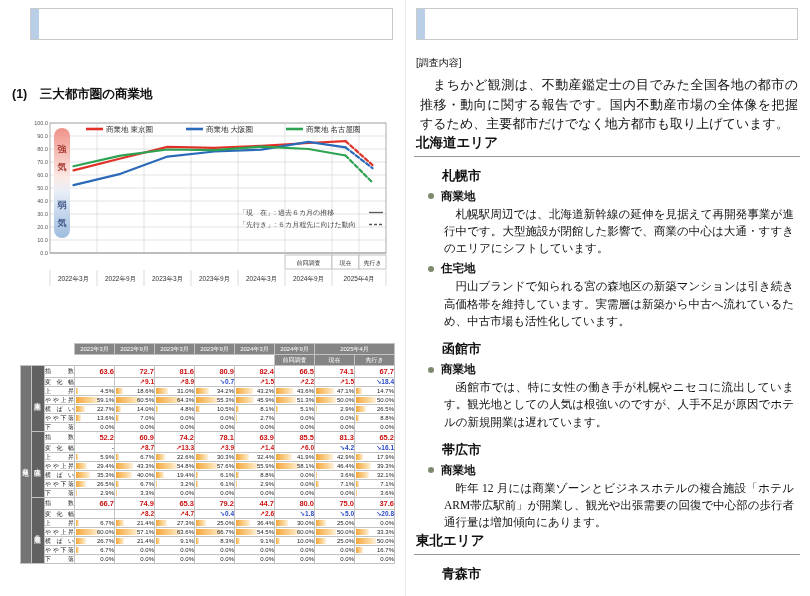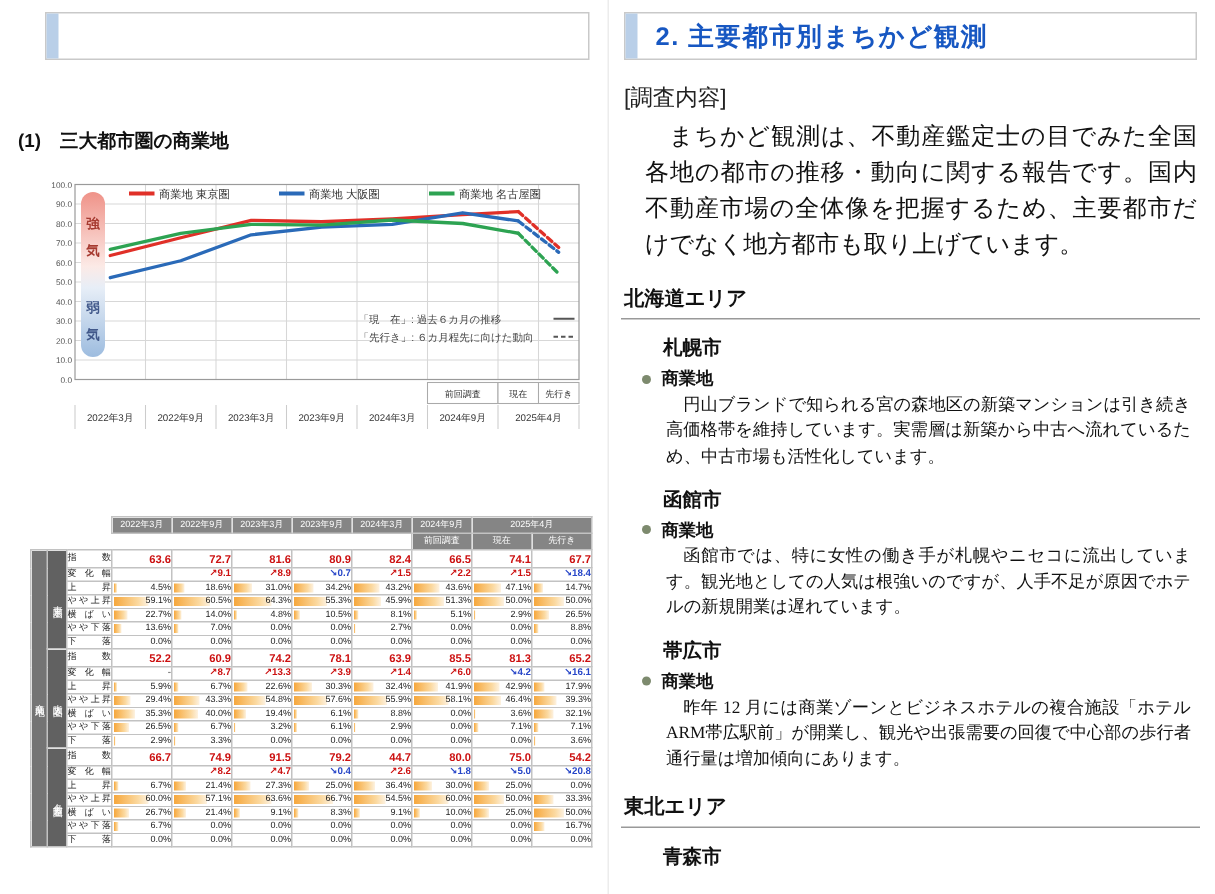--- a/index.html
+++ b/index.html
@@ -30,23 +30,23 @@
   .grp{background:#616161;font-size:6.5px;}
   .lbl{font-size:6px;padding:0 3px;text-align:justify;text-align-last:justify;color:#222;background:#fff;}
   .iv{color:#cc1111;font-weight:bold;font-size:7.5px;text-align:right;padding-right:3px;background:#fff;}
   .cv{text-align:right;padding-right:3px;font-weight:bold;font-size:6.5px;background:#fff;color:#888;}
   .cv.up{color:#cc1111;}
   .cv.dn{color:#2746c8;}
   .pv{position:relative;text-align:right;padding-right:3px;background:#fff;}
   .pv i{position:absolute;left:1px;top:1px;bottom:1px;background:linear-gradient(to right,#f6a73c,#fbd9a0 70%,#fdf2e1);}
   .pv b{position:relative;font-weight:normal;font-size:6px;color:#222;}
   
-  .survey-label{margin:16px 0 0 2px;font-size:15px;color:#222;}
-  .survey-text{font-family:"Liberation Serif","DejaVu Serif",serif;font-size:16px;line-height:1.5;margin:5px 2px 0 16px;text-indent:1em;text-align:justify;color:#111;}
-  .area{margin-top:14px;}
+  .survey-label{margin:16px 0 0 2px;font-size:10px;color:#222;}
+  .survey-text{font-family:"Liberation Serif","DejaVu Serif",serif;font-size:13px;line-height:1.5;margin:5px 2px 0 6px;text-indent:1em;text-align:justify;color:#111;}
+  .area{}
   .area-name{font-size:13.5px;font-weight:bold;color:#111;padding:0 0 4px 2px;border-bottom:1px solid #999;}
   .city{margin-top:10px;}
   .city-name{font-size:13px;font-weight:bold;color:#111;margin-left:28px;}
   .topic-head{display:flex;align-items:center;gap:7px;margin:4px 0 0 14px;font-weight:bold;font-size:11.5px;color:#111;}
   .bullet{width:6px;height:6px;border-radius:50%;background:#7d8a6e;flex:0 0 auto;}
   .topic-text{font-family:"Liberation Serif","DejaVu Serif",serif;font-size:11.5px;line-height:1.5;margin:2px 6px 0 30px;text-indent:1em;text-align:justify;color:#111;}
 </style>
 </head>
 <body>
 
@@ -344,26 +344,26 @@
               <td class="pv"><b>0.0%</b></td>
               <td class="pv"><b>0.0%</b></td>
               <td class="pv"><b>0.0%</b></td>
               <td class="pv"><i style="width:3.6%"></i><b>3.6%</b></td>
             </tr>
             <tr class="r-idx">
               <td class="grp v" rowspan="7">名古屋圏</td>
               <td class="lbl">指数</td>
               <td class="iv">66.7</td>
               <td class="iv">74.9</td>
-              <td class="iv">91.5</td>
+              <td class="iv">65.3</td>
               <td class="iv">79.2</td>
               <td class="iv">44.7</td>
               <td class="iv">80.0</td>
               <td class="iv">75.0</td>
-              <td class="iv">54.2</td>
+              <td class="iv">37.6</td>
             </tr>
             <tr class="">
               <td class="lbl">変化幅</td>
               <td class="cv "></td>
               <td class="cv up">↗8.2</td>
               <td class="cv up">↗4.7</td>
               <td class="cv dn">↘0.4</td>
               <td class="cv up">↗2.6</td>
               <td class="cv dn">↘1.8</td>
               <td class="cv dn">↘5.0</td>
@@ -425,32 +425,36 @@
               <td class="pv"><b>0.0%</b></td>
             </tr>
           </tbody>
         </table>
       </div>
   </div>
 
   <div class="col-right">
     <div class="title-box tb-right">
       <span class="accent"></span>
-      <h1>2. 主要都市別まちかど観測</h1>
     </div>
     <div class="survey-label">[調査内容]</div>
     <p class="survey-text">まちかど観測は、不動産鑑定士の目でみた全国各地の都市の推移・動向に関する報告です。国内不動産市場の全体像を把握するため、主要都市だけでなく地方都市も取り上げています。</p>
     <div id="areas-host">
         <div class="area">
           <div class="area-name">北海道エリア</div>
           <div class="city">
             <div class="city-name">札幌市</div>
             <div class="topic-head">
               <span class="bullet"></span>
               <span>商業地</span>
+            </div>
+            <p class="topic-text">札幌駅周辺では、北海道新幹線の延伸を見据えて再開発事業が進行中です。大型施設が閉館した影響で、商業の中心は大通・すすきのエリアにシフトしています。</p>
+            <div class="topic-head">
+              <span class="bullet"></span>
+              <span>住宅地</span>
             </div>
             <p class="topic-text">円山ブランドで知られる宮の森地区の新築マンションは引き続き高価格帯を維持しています。実需層は新築から中古へ流れているため、中古市場も活性化しています。</p>
           </div>
           <div class="city">
             <div class="city-name">函館市</div>
             <div class="topic-head">
               <span class="bullet"></span>
               <span>商業地</span>
             </div>
             <p class="topic-text">函館市では、特に女性の働き手が札幌やニセコに流出しています。観光地としての人気は根強いのですが、人手不足が原因でホテルの新規開業は遅れています。</p>

